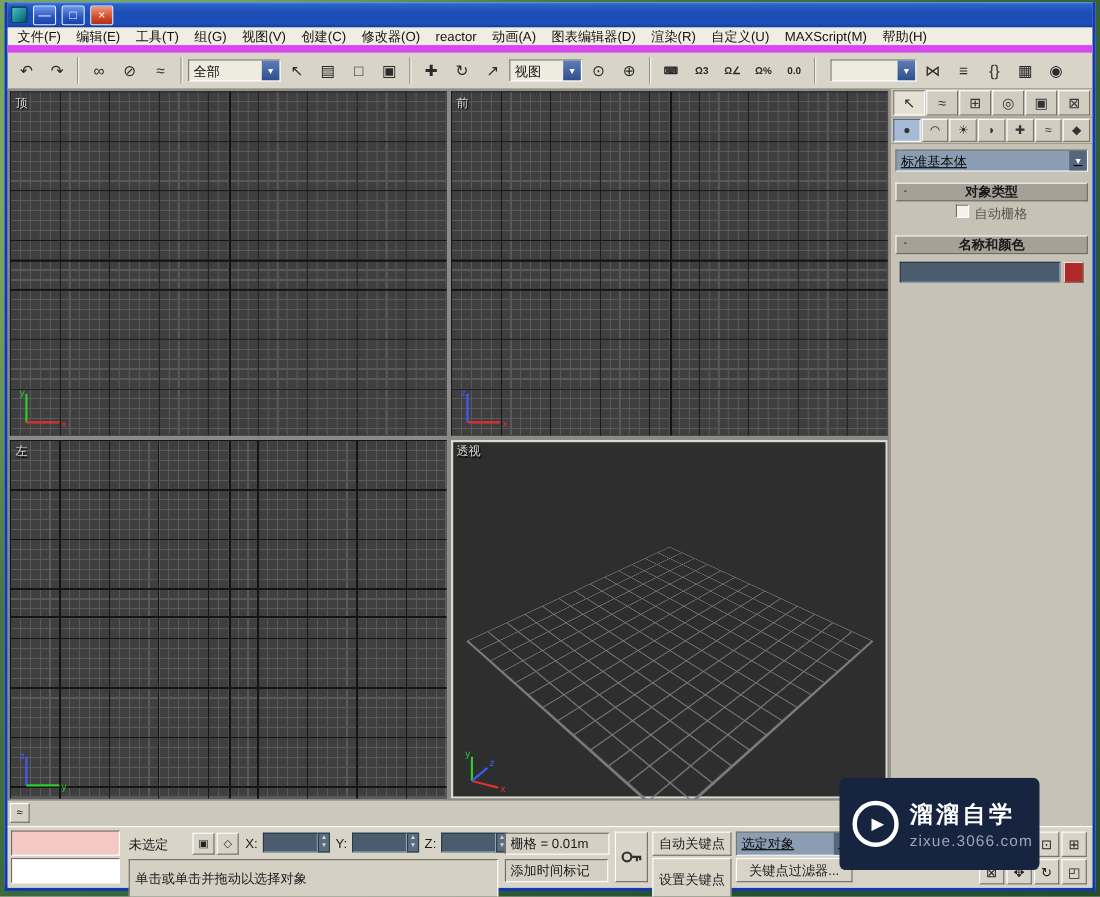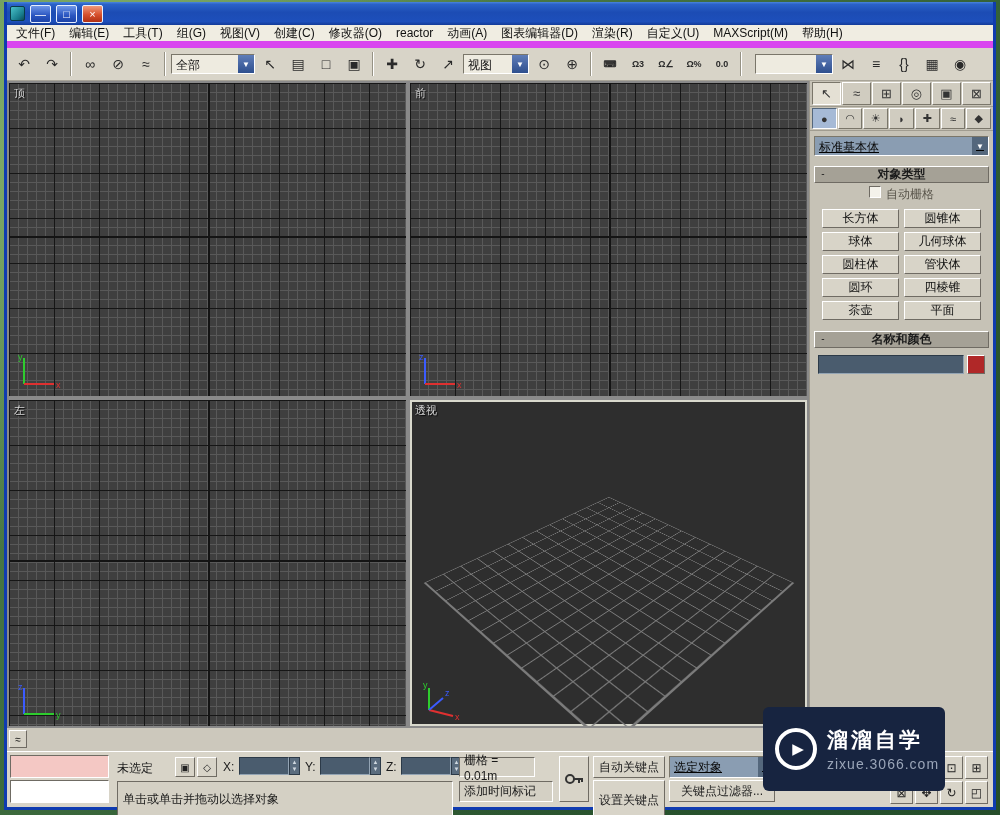--- a/index.html
+++ b/index.html
@@ -118,21 +118,21 @@
   .mini.macro{top:3px;background:#f4c8c4;}
   .mini.script{top:28px;background:#ffffff;}
   .sel-status{position:absolute;left:110px;top:8px;color:#1a1a1a;}
   .sbtn{position:absolute;display:flex;align-items:center;justify-content:center;background:#d8d4c8;color:#222;
     border:1px solid;border-color:#fff #6f6b63 #6f6b63 #fff;}
   .coord-label{position:absolute;top:8px;color:#1a1a1a;}
   .coordwrap{position:absolute;top:5px;display:flex;height:18px;}
   .coordwrap .dfield{width:50px;height:18px;}
   .spinner{width:11px;height:18px;background:#5a6c7e;border:1px solid #2c3a48;display:flex;flex-direction:column;
     align-items:center;justify-content:center;color:#cfd8e0;font-size:6px;line-height:7px;}
-  .gridbox{position:absolute;left:452px;top:5px;width:76px;height:20px;display:flex;align-items:center;
+  .gridbox{position:absolute;left:452px;top:5px;width:95px;height:20px;display:flex;align-items:center;
     padding:0 4px;background:#d4d0c4;border:1px solid;border-color:#6f6b63 #fff #fff #6f6b63;color:#1a1a1a;}
   .promptbox{position:absolute;left:110px;top:29px;width:336px;height:37px;display:flex;align-items:center;padding:0 5px;
     background:#d4d0c4;border:1px solid;border-color:#6f6b63 #fff #fff #6f6b63;color:#1a1a1a;}
   .timetag{position:absolute;left:452px;top:29px;width:94px;height:21px;display:flex;align-items:center;padding:0 4px;
     background:#d4d0c4;border:1px solid;border-color:#6f6b63 #fff #fff #6f6b63;color:#1a1a1a;}
   .bigkey{position:absolute;left:552px;top:4px;width:30px;height:46px;}
   .navgrid{position:absolute;right:5px;top:4px;display:grid;grid-template-columns:repeat(4,23px);grid-auto-rows:23px;gap:2px;}
   .navbtn{display:flex;align-items:center;justify-content:center;font-size:12px;color:#222;background:#d8d4c8;
     border:1px solid;border-color:#fff #6f6b63 #6f6b63 #fff;}
   
@@ -438,43 +438,20 @@
       </div>
 
       <div class="rollout">
         <span class="minus">-</span>
         <span class="rtitle">对象类型</span>
       </div>
       <div class="autogrid">
         <div class="checkbox"></div>
         <span class="lbl">自动栅格</span>
       </div>
-      <div class="objgrid">
-
-          <button class="objbtn">长方体</button>
-
-          <button class="objbtn">圆锥体</button>
-
-          <button class="objbtn">球体</button>
-
-          <button class="objbtn">几何球体</button>
-
-          <button class="objbtn">圆柱体</button>
-
-          <button class="objbtn">管状体</button>
-
-          <button class="objbtn">圆环</button>
-
-          <button class="objbtn">四棱锥</button>
-
-          <button class="objbtn">茶壶</button>
-
-          <button class="objbtn">平面</button>
-
-      </div>
 
       <div class="rollout">
         <span class="minus">-</span>
         <span class="rtitle">名称和颜色</span>
       </div>
       <div class="name-row">
         <div class="dfield"></div>
         <div class="swatch" style="background-color: rgb(176, 40, 40);"></div>
       </div>
     </div>

